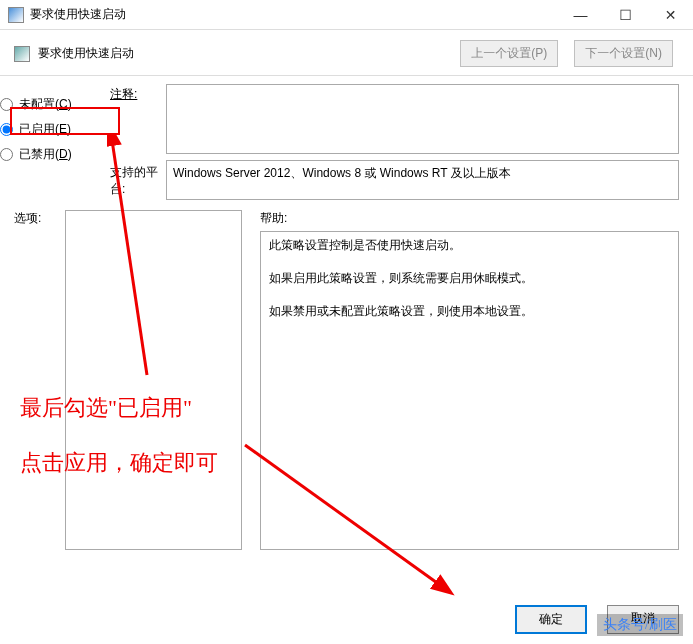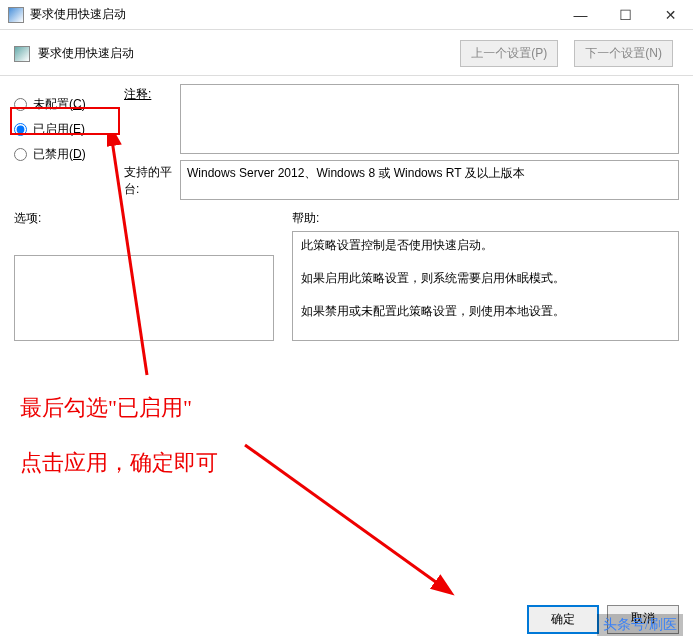--- a/index.html
+++ b/index.html
@@ -11,45 +11,45 @@
 .winbtn { width: 45px; height: 30px; display: flex; align-items: center; justify-content: center; font-size: 14px; color: #333; }
 
 .header { padding: 10px 14px 8px; display: flex; align-items: center; }
 .header .hicon { width: 16px; height: 16px; margin-right: 8px; background: linear-gradient(135deg,#6aa,#fff); border: 1px solid #888; }
 .header .htext { flex: 1; font-size: 12px; }
 .navbtns { display: flex; gap: 16px; margin-right: 6px; }
 .navbtn { border: 1px solid #c0c0c0; background: #efefef; color: #888; padding: 4px 10px; font-size: 12px; min-width: 90px; text-align: center; }
 
 .divider { border-top: 1px solid #ddd; margin: 0 0 8px 0; }
 
-.upper { display: flex; padding: 0 14px 10px 14px; justify-content: flex-end; }
+.upper { display: flex; padding: 0 14px 10px 0; justify-content: flex-end; }
 .radio-col { width: 110px; padding-top: 4px; }
 .radio-row { display: flex; align-items: center; margin: 8px 0; font-size: 12px; }
 .radio-row input { margin-right: 6px; }
 .radio-row .ul { text-decoration: underline; }
 .redbox { border: 2px solid #e00; position: absolute; left: 10px; top: 107px; width: 110px; height: 28px; pointer-events: none; }
 
 .right-col { flex: 1; }
 .field-row { display: flex; margin-bottom: 6px; }
 .field-label { width: 56px; padding-top: 2px; font-size: 12px; text-decoration: underline; }
 .textarea { flex: 1; border: 1px solid #aaa; background: #fff; height: 70px; resize: none; font-family: inherit; font-size: 12px; padding: 2px; }
 .platform-row { display: flex; }
 .platform-label { width: 56px; padding-top: 4px; font-size: 12px; }
 .platform-box { flex: 1; border: 1px solid #aaa; background: #fff; padding: 4px 6px; height: 40px; overflow-y: scroll; font-size: 12px; }
 
 .lower { display: flex; padding: 0 14px; gap: 18px; }
-.options-col { width: 260px; display: flex; flex-direction: column; gap: 24px; }
+.options-col { width: 228px; display: flex; flex-direction: row; gap: 24px; }
 .lbl { font-size: 12px; margin-bottom: 4px; }
 .panel { border: 1px solid #aaa; background: #fff; flex: 1; }
 .options-col .panel { height: 340px; }
 .help-col { flex: 1; display: flex; flex-direction: column; justify-content: space-between; }
 .help-col .panel { height: 340px; padding: 4px 8px; font-size: 12px; line-height: 1.6; overflow-y: scroll; }
 .help-col .panel p { margin-bottom: 14px; }
 
-.footer { position: absolute; bottom: 10px; right: 14px; display: flex; gap: 8px; }
+.footer { position: absolute; bottom: 10px; right: 14px; display: flex; gap: 20px; }
 .btn { border: 1px solid #888; background: #efefef; padding: 4px 18px; font-size: 12px; min-width: 72px; text-align: center; }
 .btn.primary { border: 2px solid #0078d7; }
 
 .anno1 { position: absolute; left: 20px; top: 380px; color: #e00; font-size: 22px; line-height: 2.5; pointer-events: none; font-family: SimSun, serif; }
 .arrow1 { position: absolute; left: 107px; top: 135px; pointer-events: none; }
 .arrow2 { position: absolute; left: 240px; top: 440px; pointer-events: none; }
 .watermark { position: absolute; right: 10px; bottom: 8px; color: #3b82f6; font-size: 14px; background: rgba(0,0,0,0.25); padding: 2px 6px; pointer-events: none; font-family: SimSun, serif; }
 </style>
 </head>
 <body>

